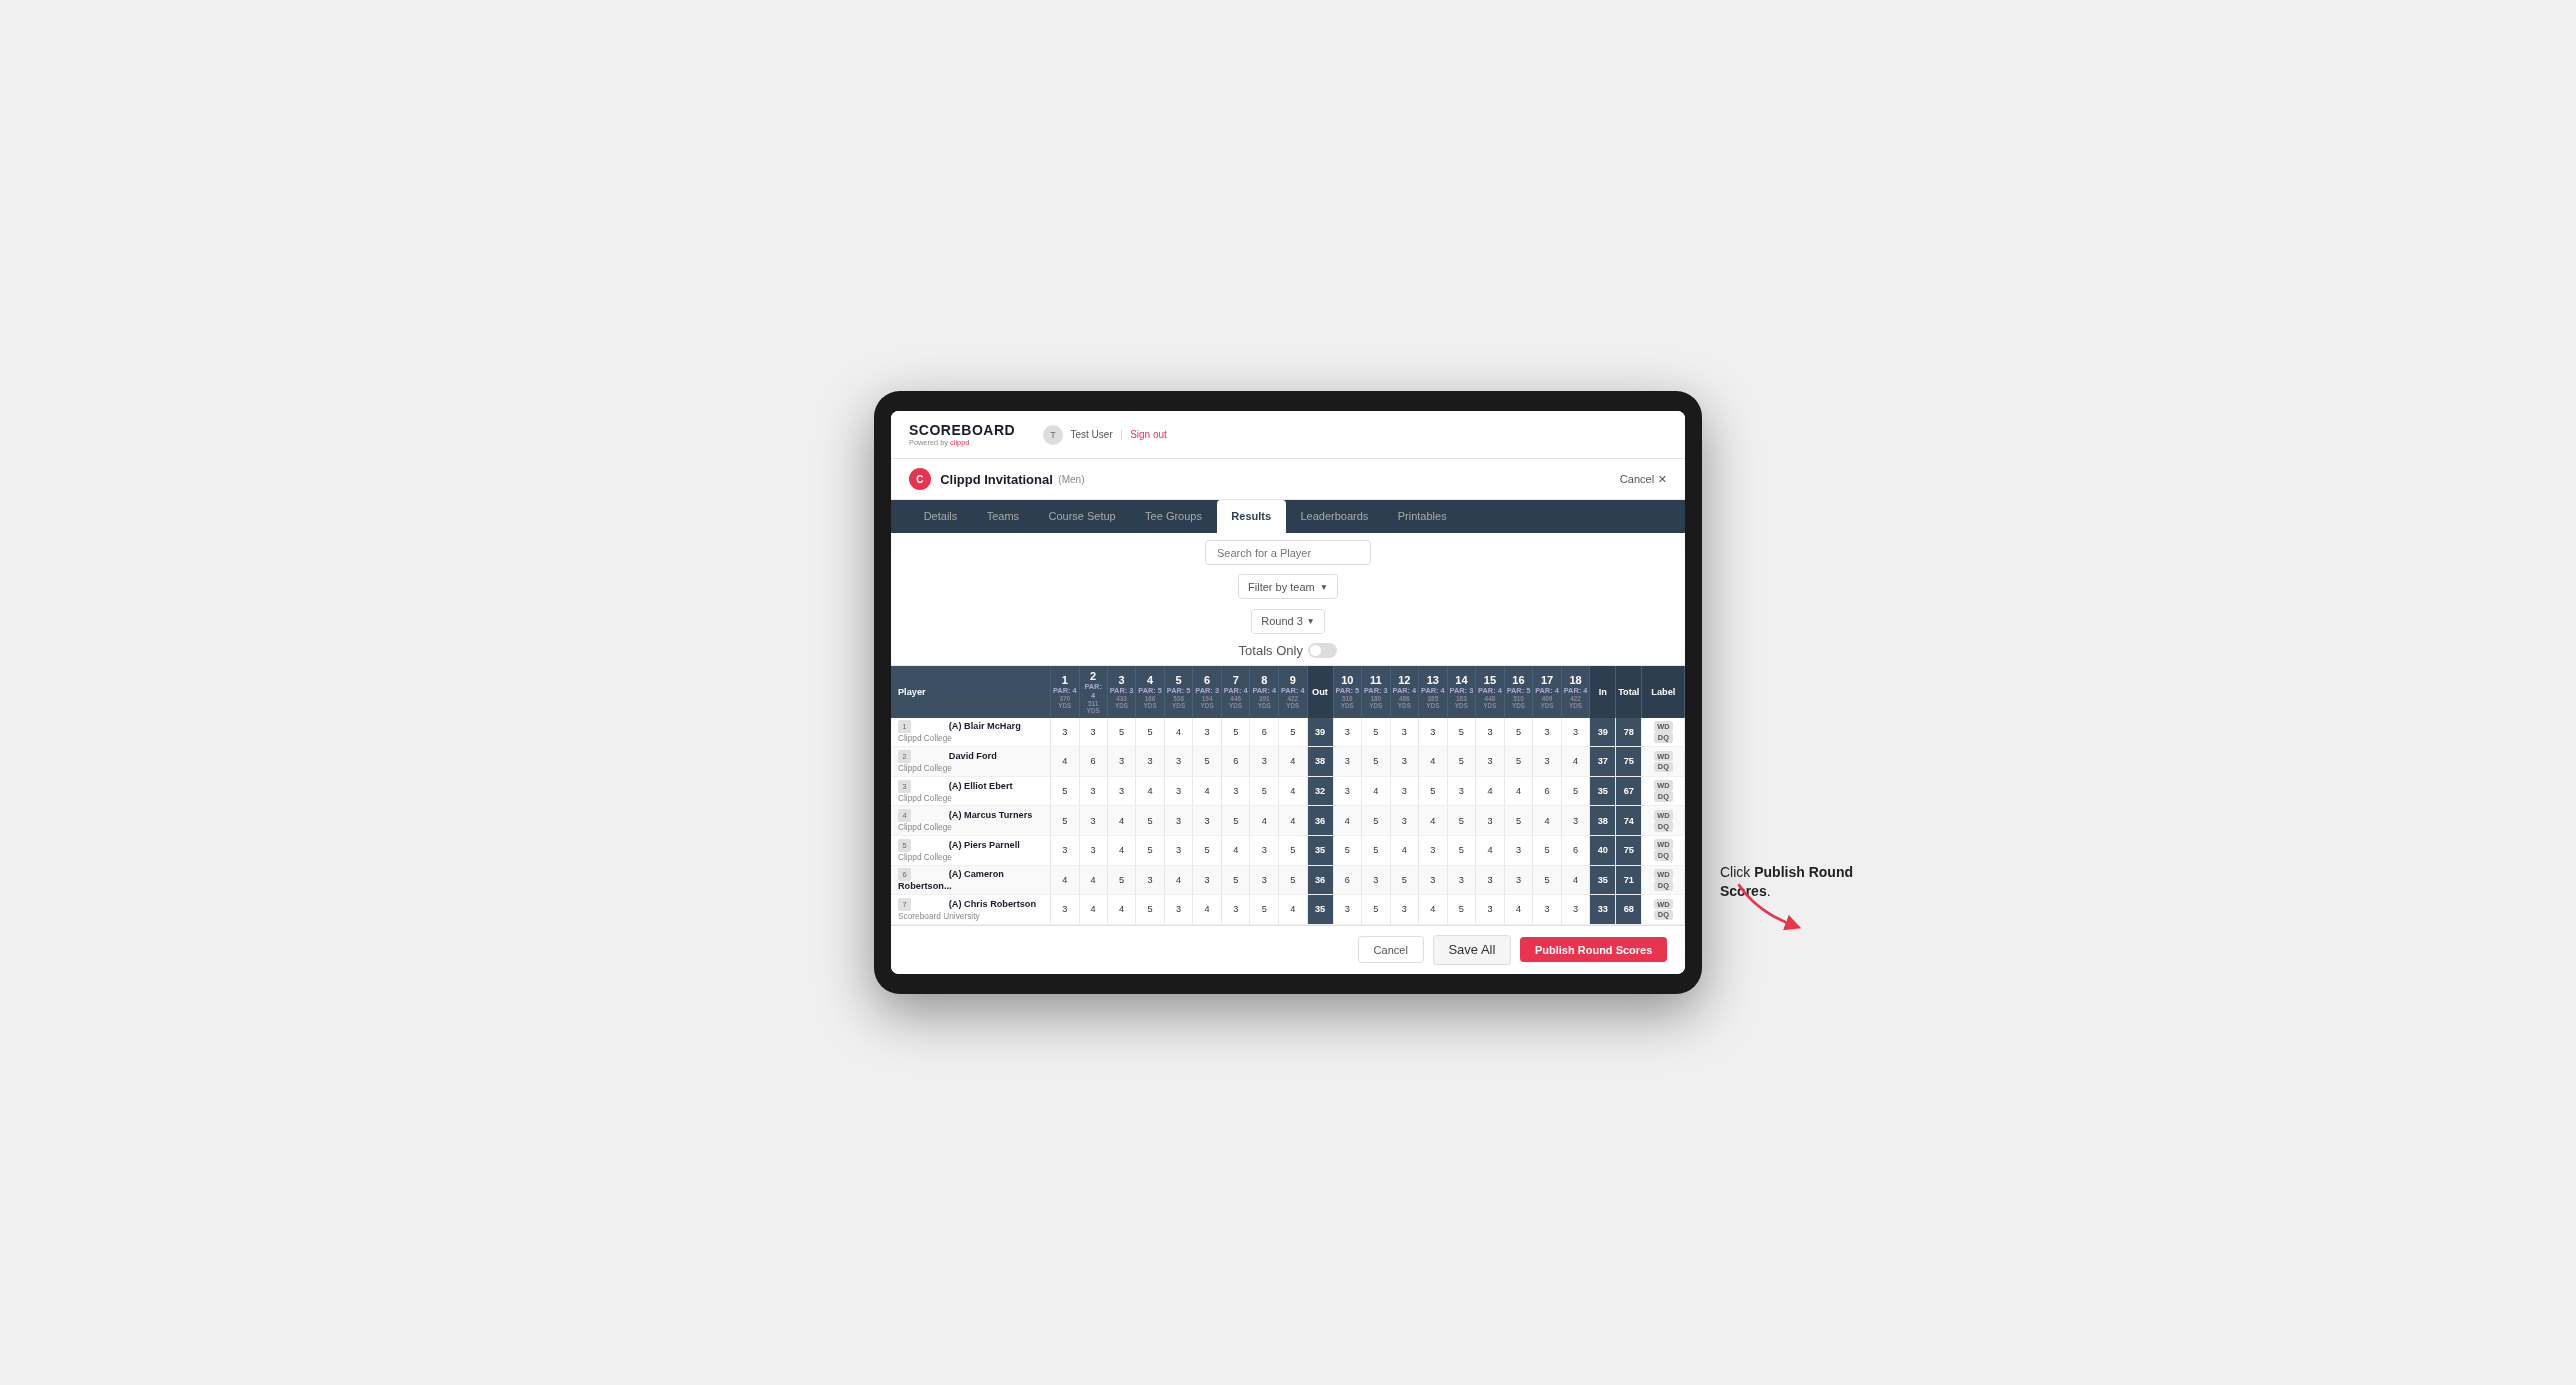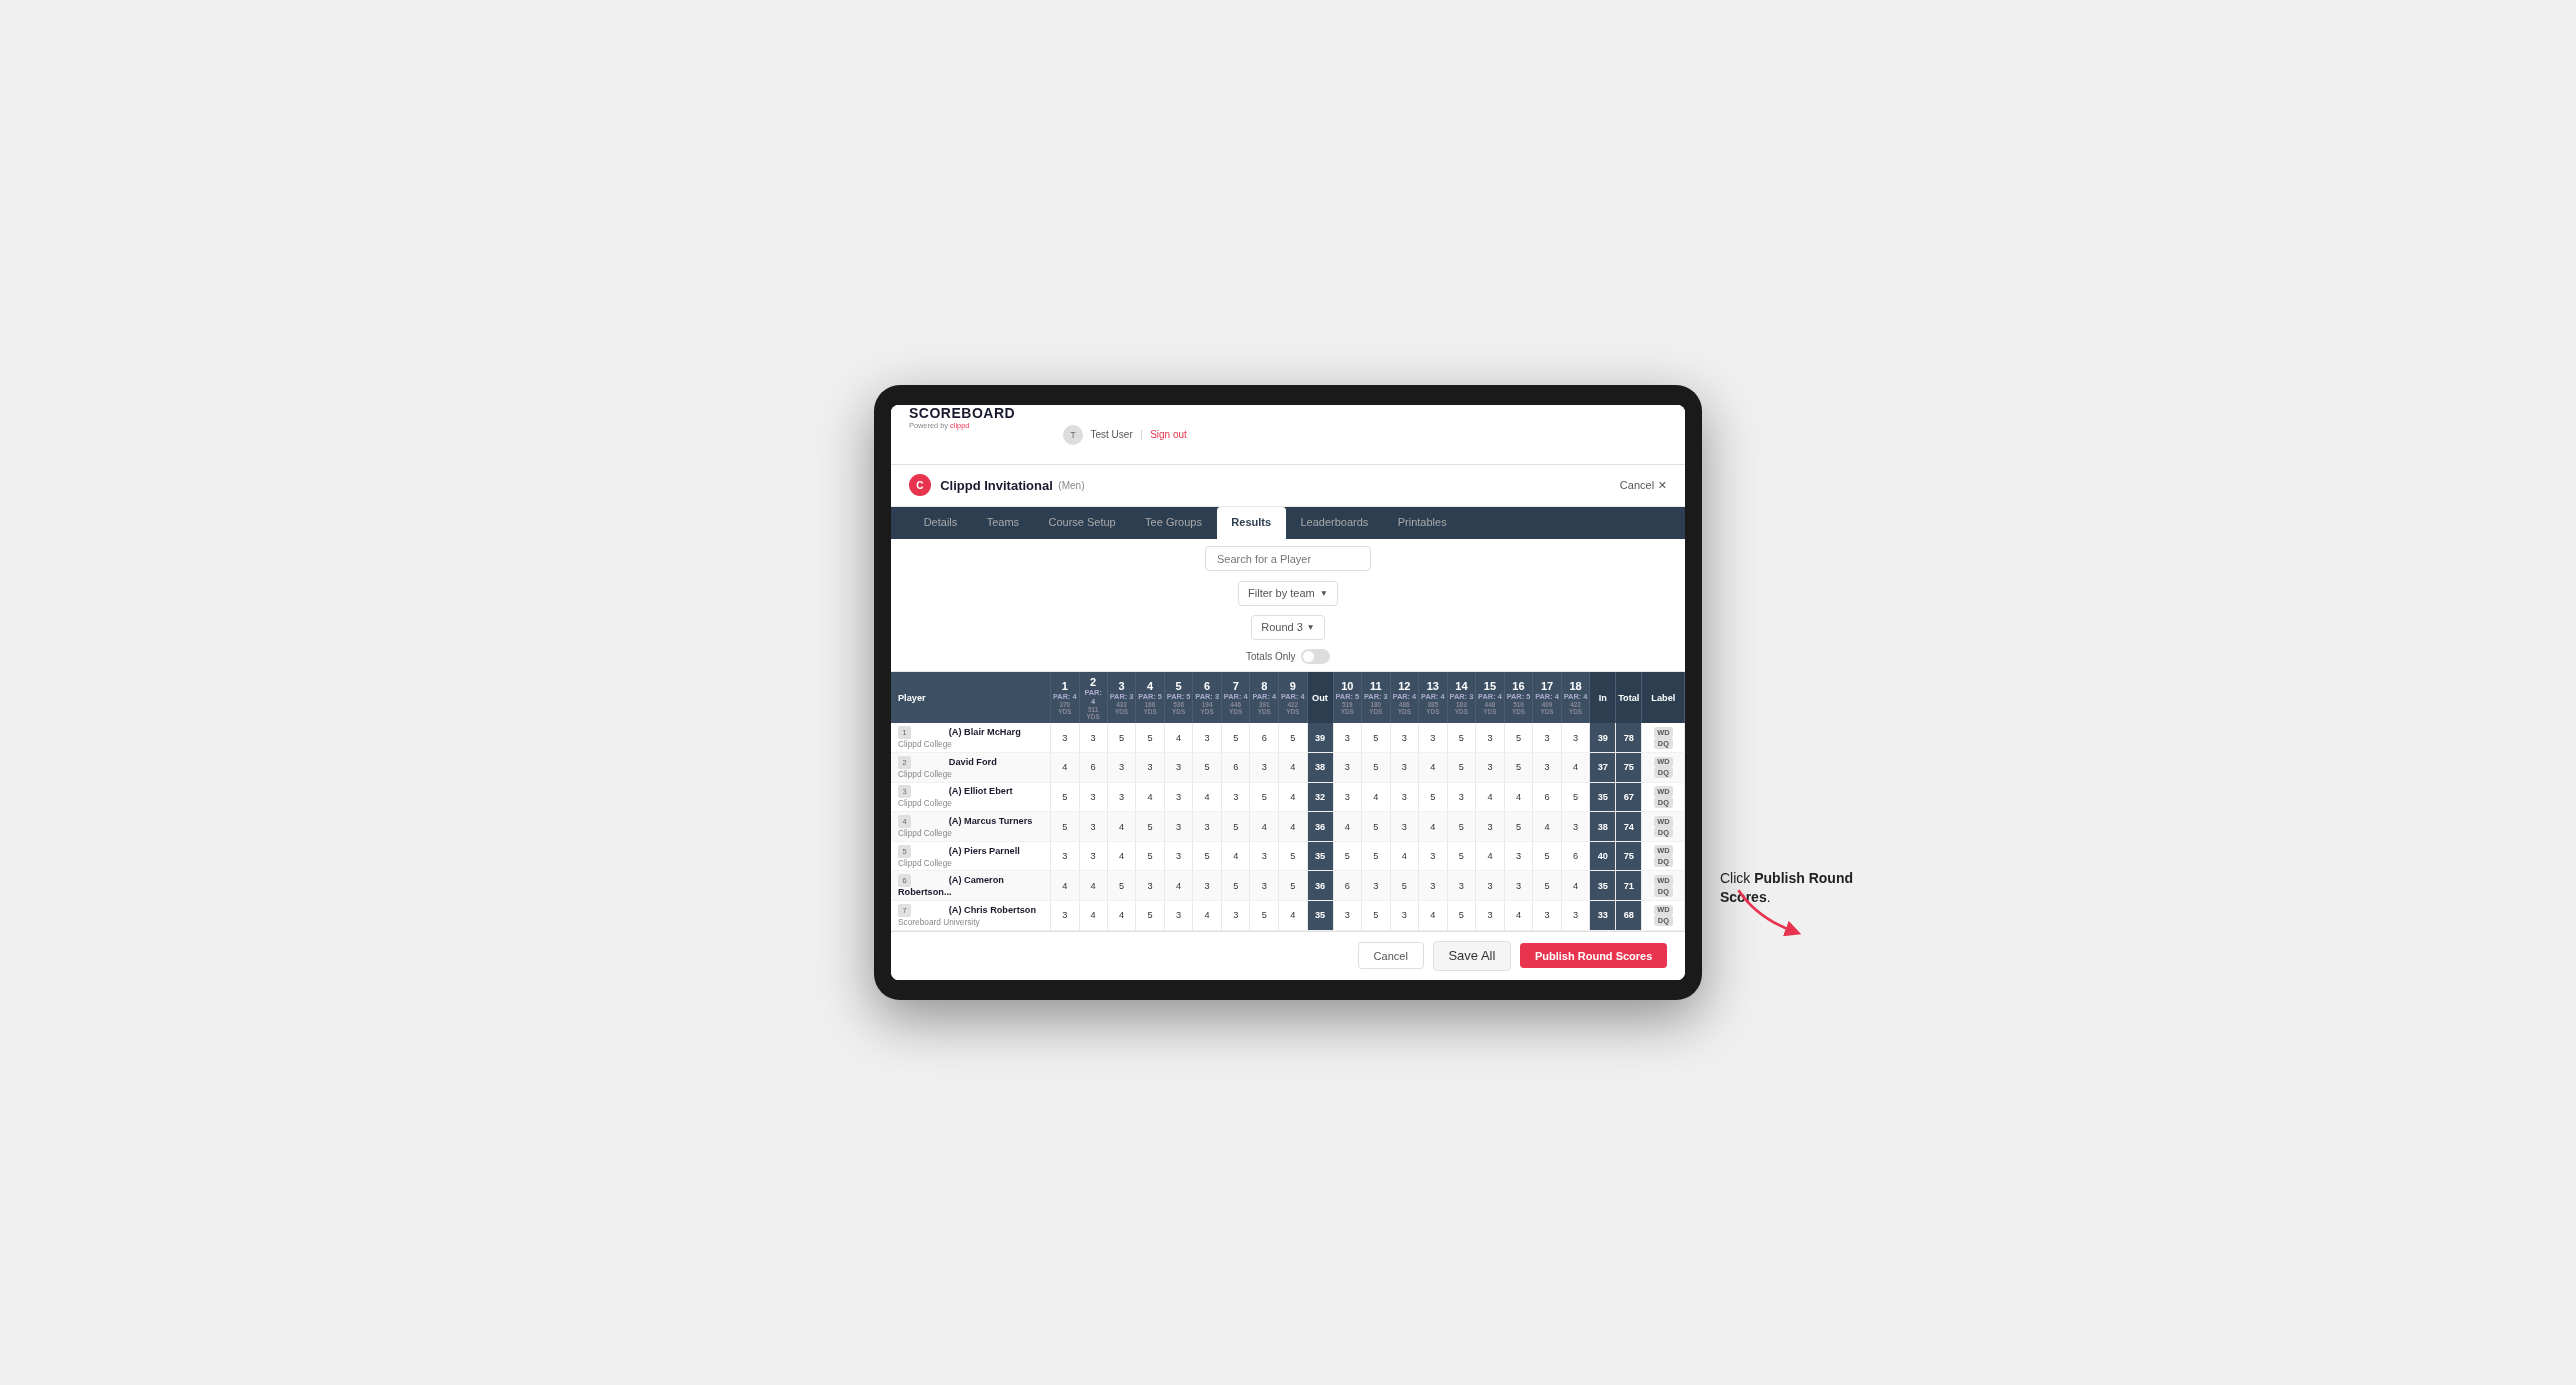--- a/index.html
+++ b/index.html
@@ -24,24 +24,24 @@
     }
     .tablet-screen {
       background: #fff;
       border-radius: 7.4px;
       overflow: hidden;
     }
     
     .top-nav {
       background: #fff;
       display: flex;
+      align-items: center;
       padding: 0 18.4px;
-      height: 60px;
+      height: 48px;
       border-bottom: 0.9px solid #e0e0e0;
-      gap: 20px;
     }
     .brand {
       display: flex;
       flex-direction: column;
       margin-right: 28px;
     }
     .brand-title {
       font-size: 14px;
       font-weight: 900;
       color: #1a1a2e;
@@ -187,21 +187,21 @@
       background: #fff;
       cursor: pointer;
       display: flex;
       align-items: center;
       gap: 3.7px;
     }
     .totals-toggle {
       display: flex;
       align-items: center;
       gap: 5.5px;
-      font-size: 10px;
+      font-size: 13px;
       color: #555;
     }
     .toggle-switch {
       width: 29px;
       height: 14.7px;
       background: #ddd;
       border-radius: 7.4px;
       cursor: pointer;
       position: relative;
     }

